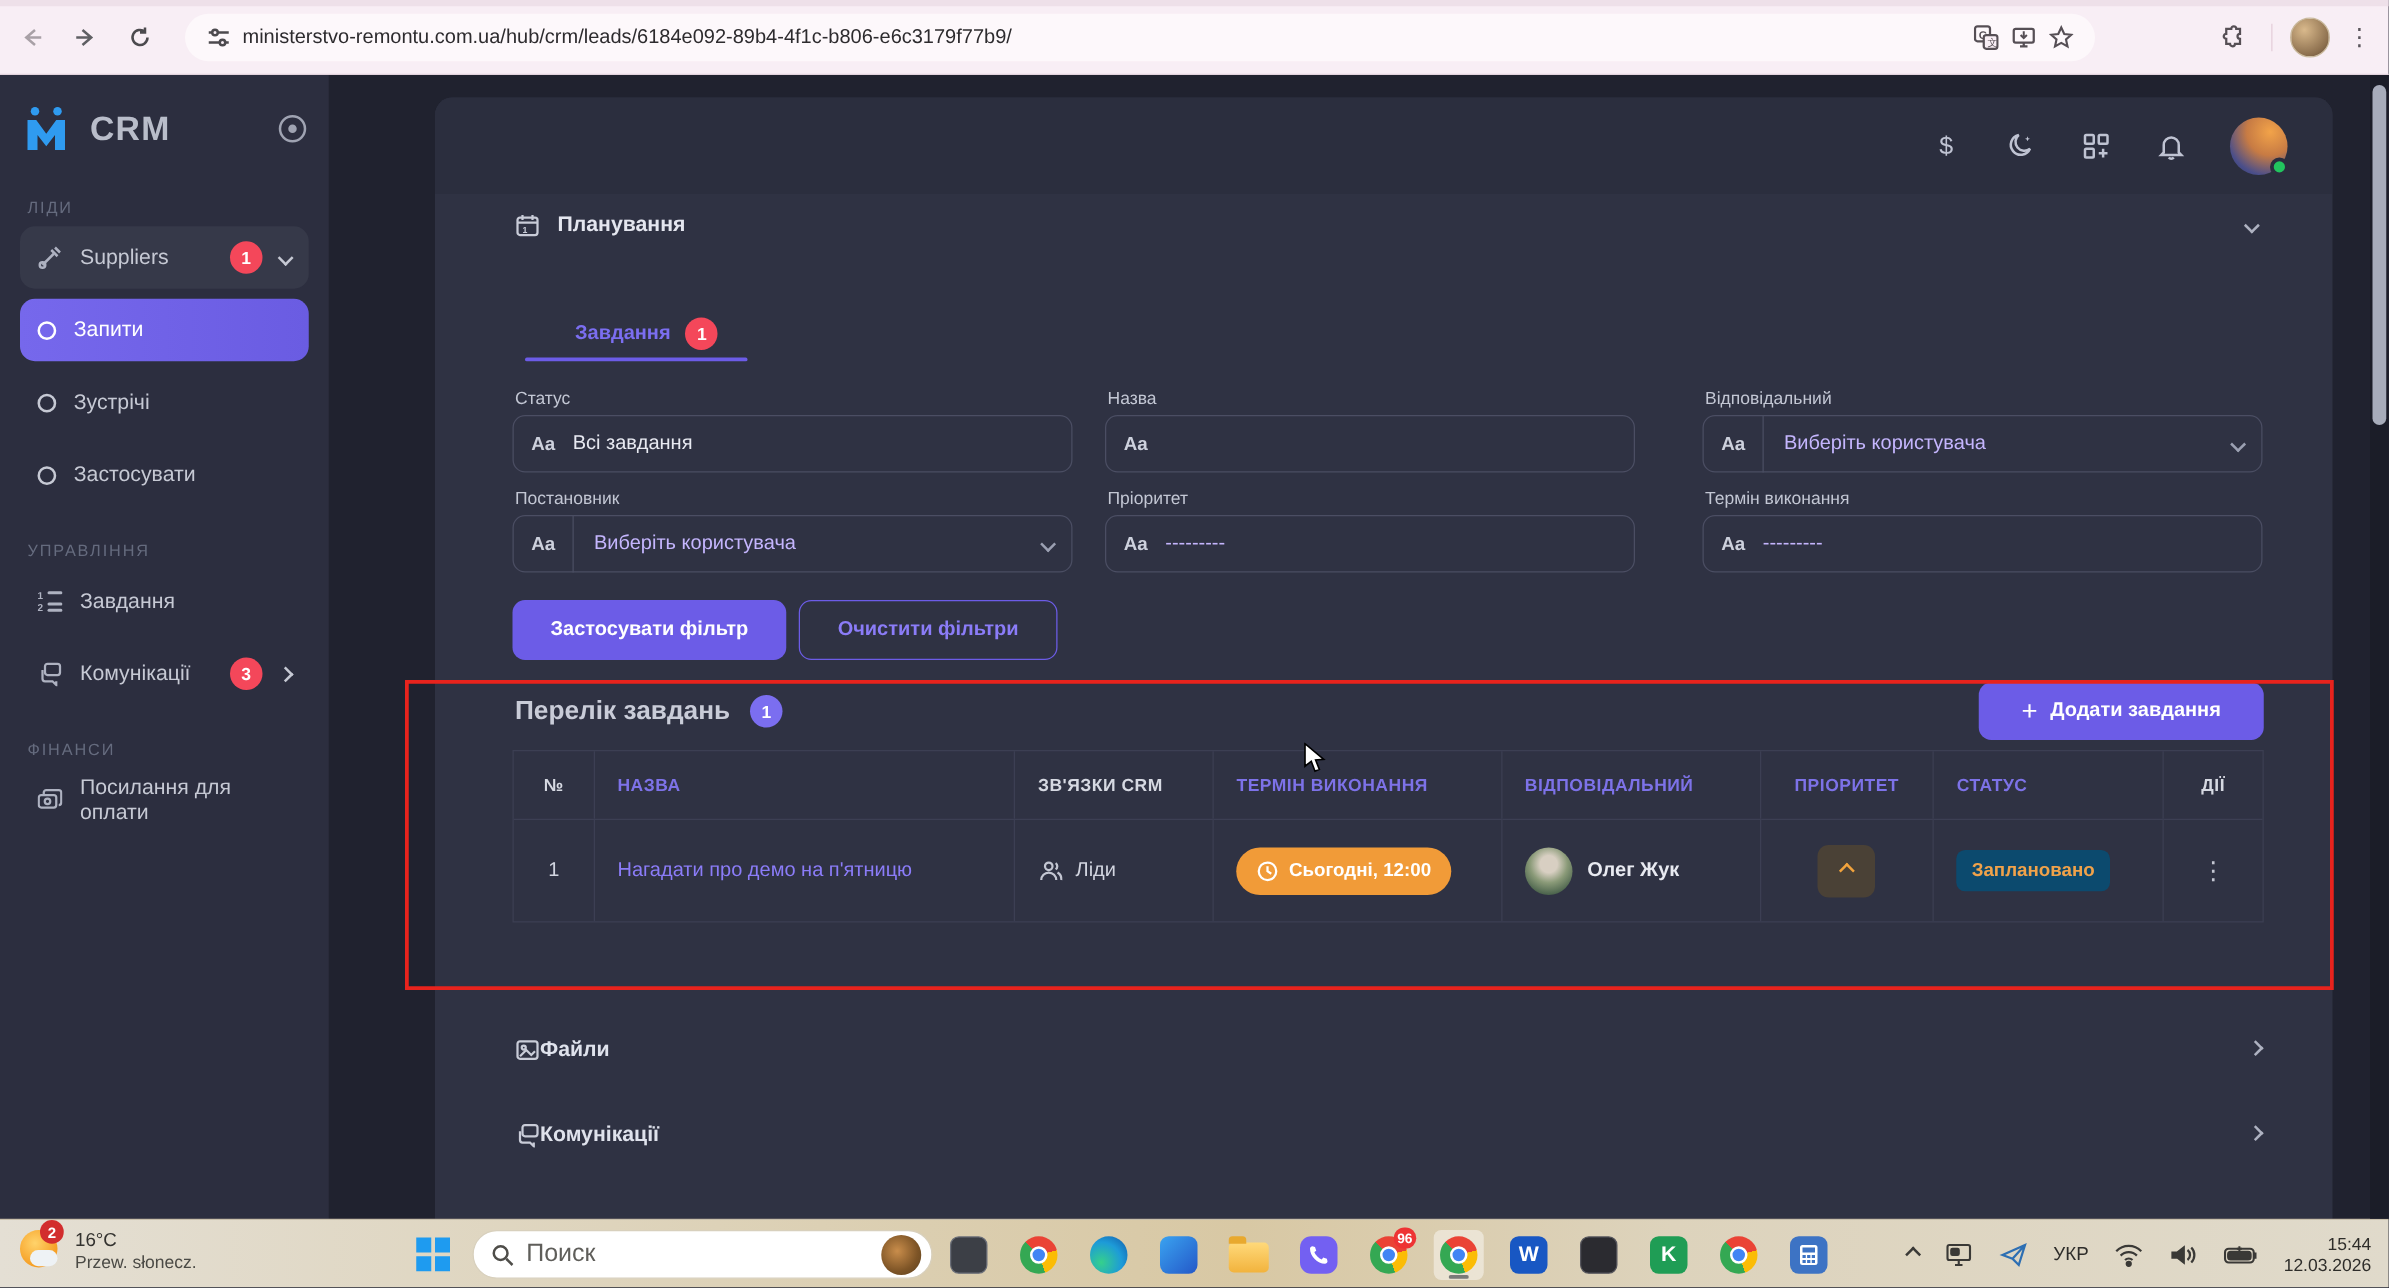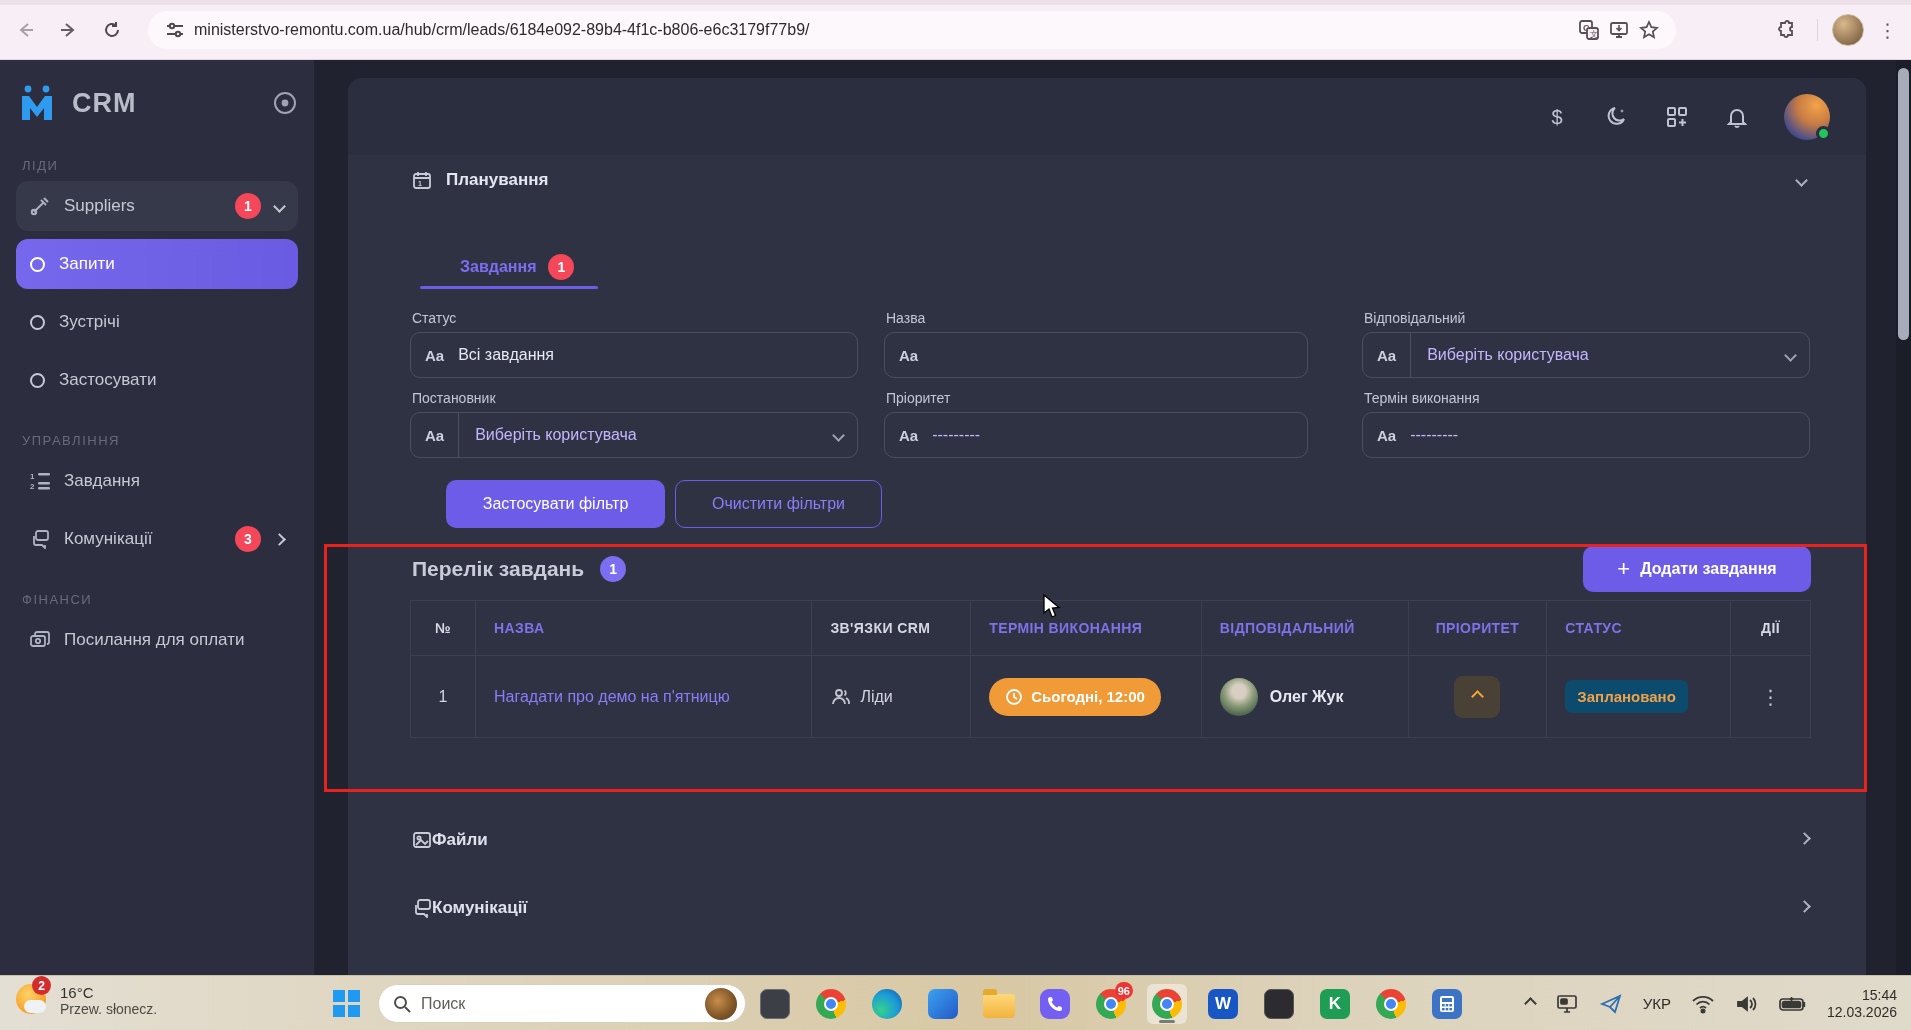--- a/index.html
+++ b/index.html
@@ -22,21 +22,21 @@
   .chrome-right { position:absolute; right:14px; top:11px; height:38px; display:flex; align-items:center; gap:14px; }
   .sep-v { width:1px; height:22px; background:#e3cdd9; }
   .profile-dot { width:32px; height:32px; border-radius:50%;
     background:radial-gradient(circle at 35% 30%, #d9b98c, #8c6f4e 70%, #5c4632); border:1px solid #caba9e; }
   .dots-v { color:#5a555b; font-size:19px; letter-spacing:0; }
 
   
   .app { position:absolute; left:0; top:60px; width:1911px; height:915px; background:#20222f; }
 
   
-  .sidebar { position:absolute; left:0; top:0; width:314px; height:915px; background:#2c2e3f; padding:0 16px; }
+  .sidebar { position:absolute; left:0; top:0; width:263px; height:915px; background:#2c2e3f; padding:0 16px; }
   .logo-row { margin-top:16px; height:54px; display:flex; align-items:center; gap:14px; }
   .logo-m { width:42px; height:42px; position:relative; }
   .logo-title { font-size:27px; font-weight:bold; color:#b9bdca; letter-spacing:1px; flex:1; }
   .collapse-ic { color:#9fa3b2; }
   .group-label { margin-top:28px; font-size:13px; letter-spacing:1.5px; color:#656b7e; padding-left:6px; }
   .side-item { margin-top:8px; height:50px; border-radius:12px; display:flex; align-items:center;
     gap:14px; padding:0 14px; color:#c6c9d4; font-size:17px; cursor:pointer; }
   .side-item .grow { flex:1; }
   .side-item.boxed { background:#363949; }
   .side-item.active { background:linear-gradient(90deg,#7668ec,#6a5ce2); color:#fff; }
@@ -70,21 +70,21 @@
 
   .flabel { position:absolute; color:#c3c7d4; font-size:14px; }
   .field { position:absolute; height:46px; border:1px solid #4b4e63; border-radius:10px;
     display:flex; align-items:center; padding:0 14px; color:#e7e9f1; font-size:16px; background:transparent; }
   .aa { font-size:15px; color:#cdd1dd; font-weight:bold; margin-right:14px; }
   .field .divider { width:1px; height:46px; background:#4b4e63; margin-right:16px; }
   .muted { color:#c4b5fd; }
   .field .chev { color:#9ba0b2; margin-left:auto; }
 
   .btn { position:absolute; height:48px; border-radius:10px; display:flex; align-items:center;
-    justify-content:center; font-size:16px; font-weight:normal; cursor:pointer;margin-left:36px; }
+    justify-content:center; font-size:16px; font-weight:bold; cursor:pointer; }
   .btn.solid { background:#6c5ce7; color:#fff; }
   .btn.outline { border:1px solid #6c5ce7; color:#8b7cf8; background:transparent; }
 
   .tasks-title { position:absolute; left:64px; top:478px; display:flex; align-items:center; gap:16px; }
   .tasks-title .t { color:#c9ccd8; font-size:21px; font-weight:bold; }
   .badge-purple { min-width:26px; height:26px; border-radius:13px; background:#7b6ef0; color:#fff;
     font-size:14px; font-weight:bold; display:flex; align-items:center; justify-content:center; }
   .btn-add { position:absolute; left:1235px; top:468px; width:228px; height:46px; background:#6c5ce7;
     border-radius:10px; color:#fff; display:flex; align-items:center; justify-content:center; gap:10px;
     font-size:16px; font-weight:bold; cursor:pointer; }
@@ -134,21 +134,21 @@
   .sun .c { position:absolute; left:10px; top:18px; width:22px; height:13px; border-radius:8px; background:#eef2f5; }
   .wbadge { position:absolute; left:18px; top:-6px; width:19px; height:19px; border-radius:50%; background:#d22d2d;
     color:#fff; font-size:12px; font-weight:bold; display:flex; align-items:center; justify-content:center; }
   .wtext div:first-child { font-size:15px; color:#33322f; }
   .wtext div:last-child { font-size:14px; color:#4b4a45; }
   .start { position:absolute; left:333px; top:14px; width:27px; height:27px; display:grid;
     grid-template-columns:12px 12px; grid-template-rows:12px 12px; gap:3px; cursor:pointer; }
   .start i { background:#1e9bf0; }
   .searchpill { position:absolute; left:378px; top:8px; width:368px; height:39px; background:#ffffff;
     border:1px solid #d8d0bd; border-radius:20px; display:flex; align-items:center; padding:0 8px 0 14px; }
-  .searchpill input { border:none; outline:none; flex:1; font-size:16px; color:#444;
+  .searchpill input { border:none; outline:none; flex:1; font-size:20px; color:#444;
     font-family:"Liberation Sans",sans-serif; background:transparent; }
   .searchpill input::placeholder { color:#5f5e5a; }
   .doodle { width:32px; height:32px; border-radius:50%;
     background:radial-gradient(circle at 40% 40%, #c98d4b, #7d5426 60%, #59401f); }
   .tb-ic { position:absolute; top:8px; width:40px; height:40px; border-radius:6px; display:flex;
     align-items:center; justify-content:center; cursor:pointer; }
   .tb-ic.active-app { background:rgba(255,255,255,.45); }
   .tb-ic.active-app::after { content:""; position:absolute; bottom:1px; width:16px; height:3px;
     border-radius:2px; background:#7a7a78; }
   .sq { width:30px; height:30px; border-radius:7px; display:flex; align-items:center; justify-content:center;

